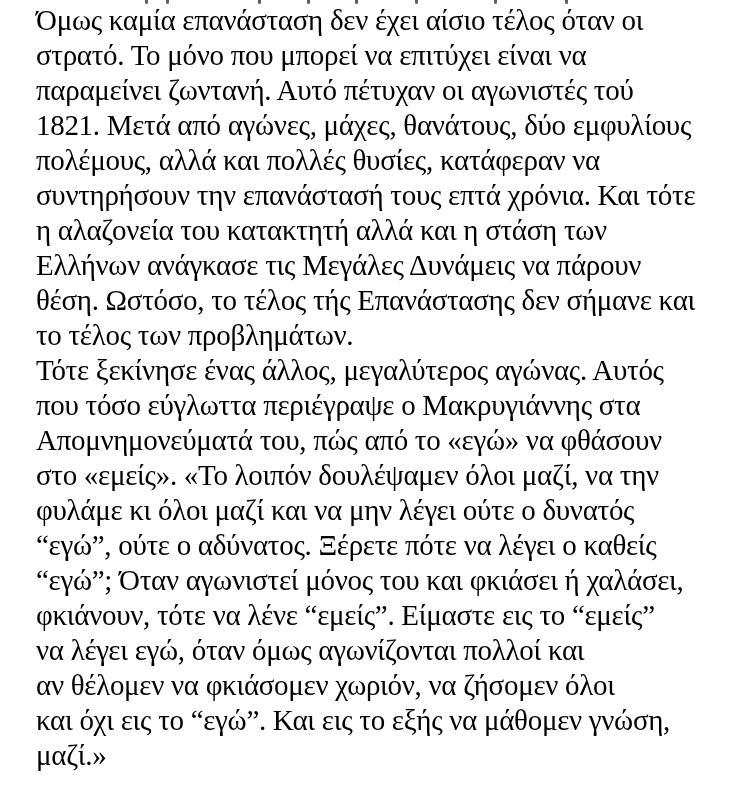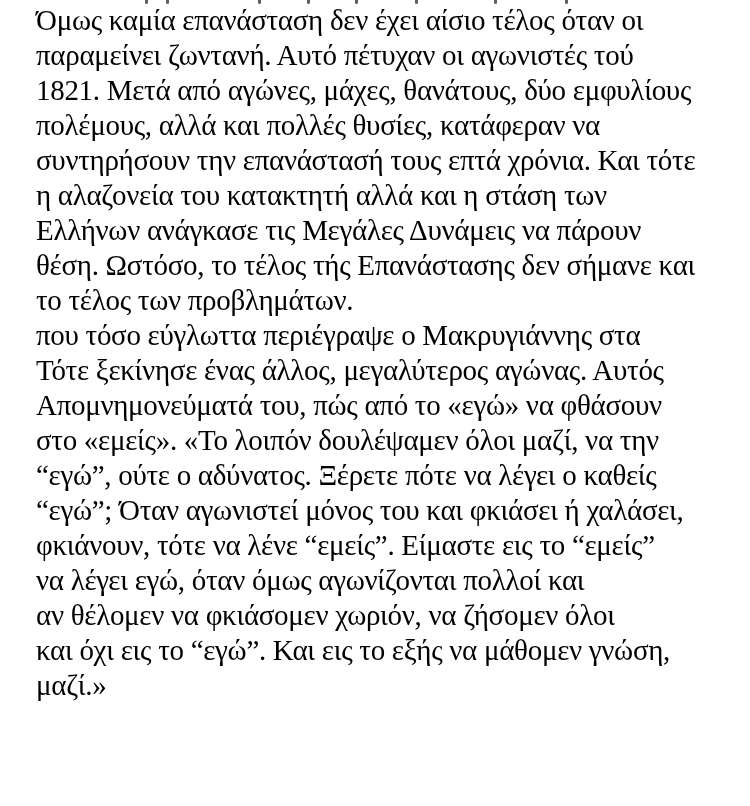--- a/index.html
+++ b/index.html
@@ -61,32 +61,34 @@
     <span style="left:258px;"></span>
     <span style="left:307px;"></span>
     <span style="left:355px;"></span>
     <span style="left:415px;"></span>
     <span style="left:494px;"></span>
     <span style="left:565px;"></span>
   </div>
 
   <div class="text-block">
     <div class="line">Όμως καμία επανάσταση δεν έχει αίσιο τέλος όταν οι</div>
+    <div class="line">στρατό. Το μόνο που μπορεί να επιτύχει είναι να</div>
     <div class="line">παραμείνει ζωντανή. Αυτό πέτυχαν οι αγωνιστές τού</div>
     <div class="line">1821. Μετά από αγώνες, μάχες, θανάτους, δύο εμφυλίους</div>
     <div class="line">πολέμους, αλλά και πολλές θυσίες, κατάφεραν να</div>
     <div class="line">συντηρήσουν την επανάστασή τους επτά χρόνια. Και τότε</div>
     <div class="line">η αλαζονεία του κατακτητή αλλά και η στάση των</div>
     <div class="line">Ελλήνων ανάγκασε τις Μεγάλες Δυνάμεις να πάρουν</div>
     <div class="line">θέση. Ωστόσο, το τέλος τής Επανάστασης δεν σήμανε και</div>
     <div class="line">το τέλος των προβλημάτων.</div>
+    <div class="line">Τότε ξεκίνησε ένας άλλος, μεγαλύτερος αγώνας. Αυτός</div>
     <div class="line">που τόσο εύγλωττα περιέγραψε ο Μακρυγιάννης στα</div>
-    <div class="line">Τότε ξεκίνησε ένας άλλος, μεγαλύτερος αγώνας. Αυτός</div>
     <div class="line">Απομνημονεύματά του, πώς από το «εγώ» να φθάσουν</div>
     <div class="line">στο «εμείς». «Το λοιπόν δουλέψαμεν όλοι μαζί, να την</div>
+    <div class="line">φυλάμε κι όλοι μαζί και να μην λέγει ούτε ο δυνατός</div>
     <div class="line">“εγώ”, ούτε ο αδύνατος. Ξέρετε πότε να λέγει ο καθείς</div>
     <div class="line">“εγώ”; Όταν αγωνιστεί μόνος του και φκιάσει ή χαλάσει,</div>
     <div class="line">φκιάνουν, τότε να λένε “εμείς”. Είμαστε εις το “εμείς”</div>
     <div class="line">να λέγει εγώ, όταν όμως αγωνίζονται πολλοί και</div>
     <div class="line">αν θέλομεν να φκιάσομεν χωριόν, να ζήσομεν όλοι</div>
     <div class="line">και όχι εις το “εγώ”. Και εις το εξής να μάθομεν γνώση,</div>
     <div class="line">μαζί.»</div>
   </div>
 
 </div>

